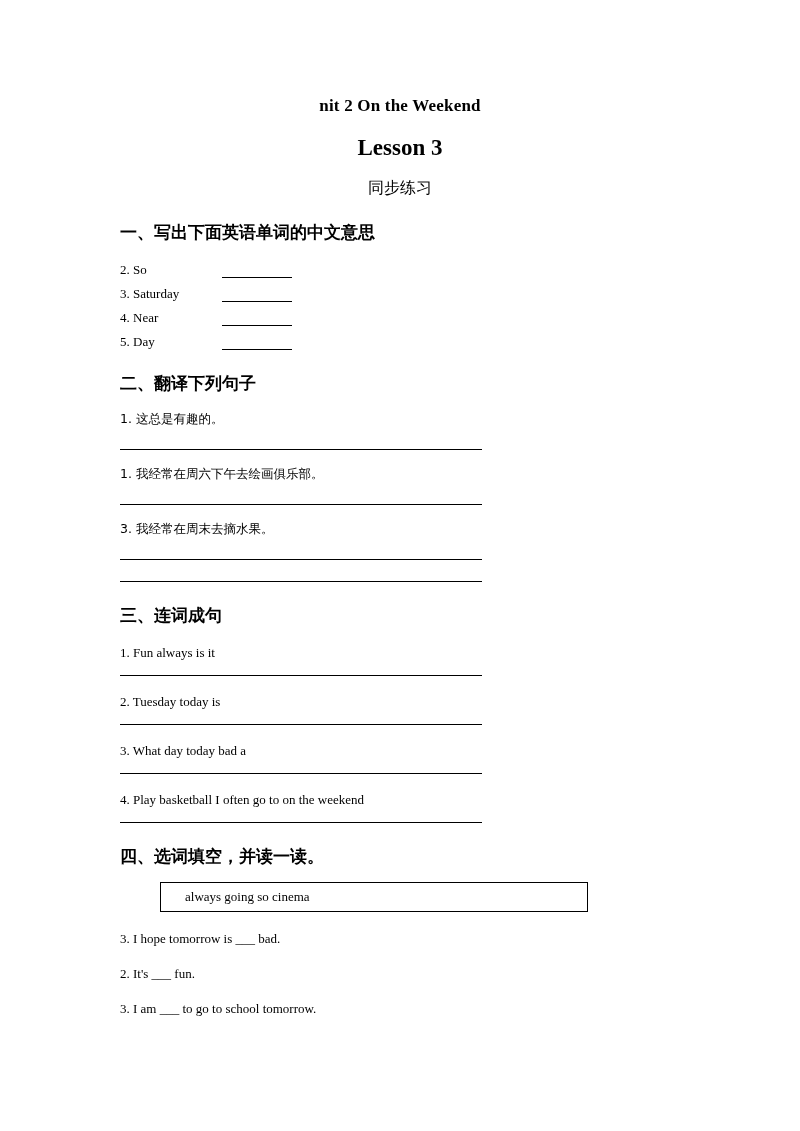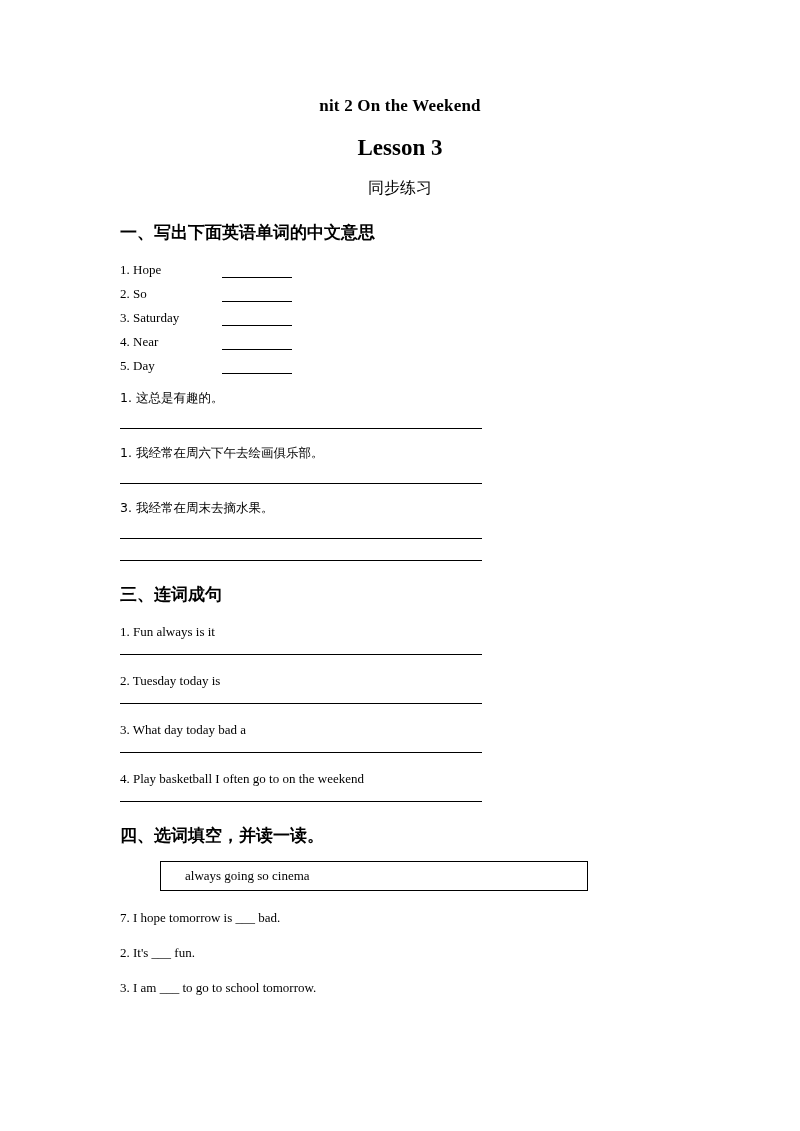--- a/index.html
+++ b/index.html
@@ -113,24 +113,20 @@
 <div class="page">
   <div class="content">
 
     <div class="doc-title">nit 2 On the Weekend</div>
     <div class="doc-subtitle">Lesson 3</div>
     <div class="doc-subtitle2">同步练习</div>
 
     <div class="section-heading">一、写出下面英语单词的中文意思</div>
     <div class="vocab-list">
       <div class="vocab-row">
-        <span class="vocab-word">1. Hope</span>
-        <span class="vocab-blank"></span>
-      </div>
-      <div class="vocab-row">
         <span class="vocab-word">2. So</span>
         <span class="vocab-blank"></span>
       </div>
       <div class="vocab-row">
         <span class="vocab-word">3. Saturday</span>
         <span class="vocab-blank"></span>
       </div>
       <div class="vocab-row">
         <span class="vocab-word">4. Near</span>
         <span class="vocab-blank"></span>
@@ -142,20 +138,21 @@
     </div>
 
     <div style="position:absolute; left:0; top:240px; width:0; height:0; overflow:hidden;">
       
       
       
       
       
     </div>
 
+    <div class="section-heading">二、翻译下列句子</div>
     <div>
       <div class="q-item cn">1. 这总是有趣的。</div>
       <div class="answer-line"></div>
       <div class="q-item cn">1. 我经常在周六下午去绘画俱乐部。</div>
       <div class="answer-line"></div>
       <div class="q-item cn">3. 我经常在周末去摘水果。</div>
       <div class="answer-line"></div>
       <div class="answer-line"></div>
     </div>
 
@@ -169,19 +166,19 @@
       <div class="answer-line"></div>
       <div class="q-item">4. Play basketball I often go to on the weekend</div>
       <div class="answer-line"></div>
     </div>
 
     <div class="section-heading">四、选词填空，并读一读。</div>
     <div class="wordbank">
       <span>always going so cinema</span>
     </div>
     <div>
-      <div class="fill-item">7. I hope tomorrow is ___ bad.</div>
+      <div class="fill-item">3. I hope tomorrow is ___ bad.</div>
       <div class="fill-item">2. It's ___ fun.</div>
       <div class="fill-item">3. I am ___ to go to school tomorrow.</div>
     </div>
 
   </div>
 </div>
 
 </body></html>

